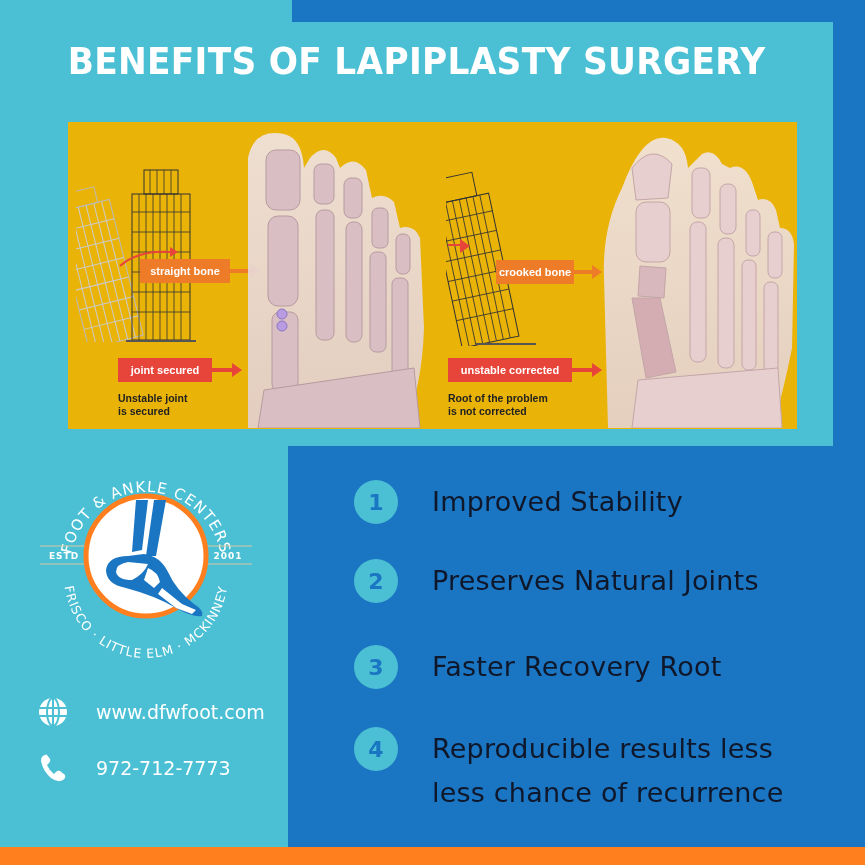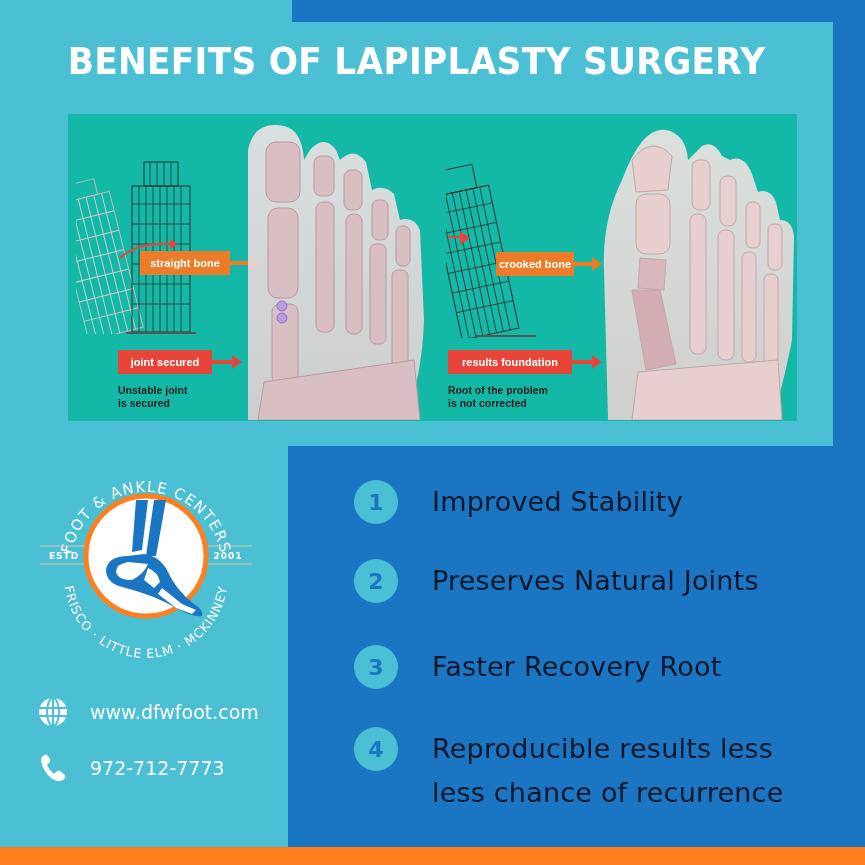--- a/index.html
+++ b/index.html
@@ -10,21 +10,21 @@
   .blue-right { position: absolute; left: 833px; top: 0; width: 32px; height: 446px; background: #1A75C2; }
   .blue-panel { position: absolute; left: 288px; top: 446px; width: 577px; height: 401px; background: #1A75C2; }
   .orange-bar { position: absolute; left: 0; top: 847px; width: 865px; height: 18px; background: #FF7F1F; }
 
   .title {
     position: absolute; left: 0; top: 40px; width: 833px; text-align: center;
     color: #fff; font-family: "DejaVu Sans", sans-serif; font-weight: bold;
     font-size: 37px; letter-spacing: 0.3px; transform: scaleX(0.93); transform-origin: center;
   }
 
-  .figure { position: absolute; left: 68px; top: 114px; width: 729px; height: 307px; background: #14b8a6; overflow: hidden; }
+  .figure { position: absolute; left: 68px; top: 122px; width: 729px; height: 307px; background: #eab308; overflow: hidden; }
   .panel { position: absolute; top: 0; height: 307px; width: 360px; }
   .panel.left { left: 0; }
   .panel.right { left: 368px; }
 
   .label {
     position: absolute; color: #fff; font-weight: bold; font-size: 11px;
     display: flex; align-items: center; justify-content: center;
   }
   .label.orange { background: #EE7B27; }
   .label.red { background: #E8453A; }
@@ -33,21 +33,21 @@
   .caption { position: absolute; font-size: 10.5px; font-weight: bold; color: #222; line-height: 13px; }
 
   .benefit { position: absolute; left: 354px; display: flex; align-items: flex-start; }
   .num {
     width: 44px; height: 44px; border-radius: 50%; background: #4BC0D4; color: #1A75C2;
     font-family: "DejaVu Sans", sans-serif; font-weight: bold; font-size: 22px;
     display: flex; align-items: center; justify-content: center; flex-shrink: 0;
   }
   .btext { margin-left: 34px; color: #0f172a; font-family: "DejaVu Sans", sans-serif; font-size: 27px; line-height: 44px; font-weight: normal; letter-spacing: 0.2px; }
 
-  .contact { position: absolute; left: 38px; display: flex; align-items: center; color: #fff; font-family: "DejaVu Sans", sans-serif; font-size: 19px; }
+  .contact { position: absolute; left: 38px; display: flex; align-items: center; color: #fff; font-family: "DejaVu Sans", sans-serif; font-size: 19px; gap: 6px; }
   .contact svg { margin-right: 22px; }
 </style>
 </head>
 <body>
 
 <div class="blue-top"></div>
 <div class="blue-right"></div>
 <div class="blue-panel"></div>
 <div class="orange-bar"></div>
 
@@ -175,21 +175,21 @@
       <line x1="30" y1="178" x2="90" y2="178" stroke="#555" stroke-width="2"></line>
     </svg>
     <div class="arrow" style="left:12px;top:122px;width:14px;height:2px;background:#E8453A;border-color:#E8453A;"></div>
 
     <div class="label orange" style="left:60px;top:138px;width:78px;height:24px;">
       <span>crooked bone</span>
     </div>
     <div class="arrow" style="left:138px;top:148px;width:20px;background:#EE7B27;border-color:#EE7B27;"></div>
 
     <div class="label red" style="left:12px;top:236px;width:124px;height:24px;">
-      <span>results foundation</span>
+      <span>unstable corrected</span>
     </div>
     <div class="arrow" style="left:136px;top:246px;width:22px;background:#E8453A;border-color:#E8453A;"></div>
 
     <div class="caption" style="left:12px;top:270px;">
       <div>Root of the problem</div>
       <div>is not corrected</div>
     </div>
 
     <svg style="position:absolute;left:166px;top:6px" width="194" height="300" viewBox="0 0 194 300">
       <defs>

